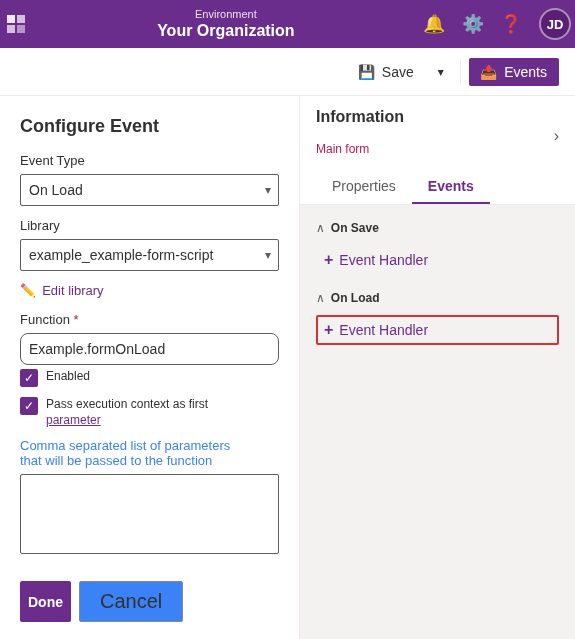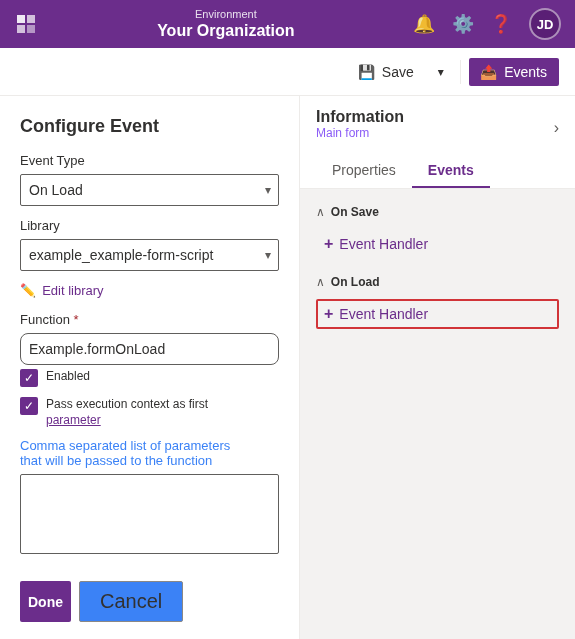--- a/index.html
+++ b/index.html
@@ -4,21 +4,21 @@
   <style>
     * { box-sizing: border-box; margin: 0; padding: 0; }
     body { font-family: 'Segoe UI', Arial, sans-serif; font-size: 14px; background: #f3f2f1; width: 575px; height: 639px; overflow: hidden; }
 
     
     .top-nav {
       background: #6b2d8b;
       height: 48px;
       display: flex;
       align-items: center;
-      padding: 0 14px;
+      padding: 0 4px;
       color: white;
       gap: 8px;
     }
     .top-nav-logo {
       width: 24px; height: 24px;
       display: flex; align-items: center; justify-content: center;
       font-size: 16px;
     }
     .top-nav-org {
       flex: 1;
@@ -161,21 +161,21 @@
     .info-header {
       background: white;
       padding: 12px 16px 0;
       border-bottom: 1px solid #edebe9;
     }
     .info-title-row {
       display: flex; align-items: center; justify-content: space-between;
       margin-bottom: 6px;
     }
     .info-title { font-size: 16px; font-weight: 600; color: #323130; }
-    .info-subtitle { font-size: 12px; color: #8b5cf6; margin-bottom: 8px; }
+    .info-subtitle { font-size: 12px; color: #be185d; margin-bottom: 8px; margin-top: 16px; }
     .chevron-right { font-size: 16px; color: #605e5c; cursor: pointer; }
     .tabs-row {
       display: flex; gap: 0;
     }
     .tab {
       padding: 8px 16px; font-size: 14px; color: #605e5c;
       cursor: pointer; border-bottom: 2px solid transparent;
       text-decoration: none;
     }
     .tab.active {

